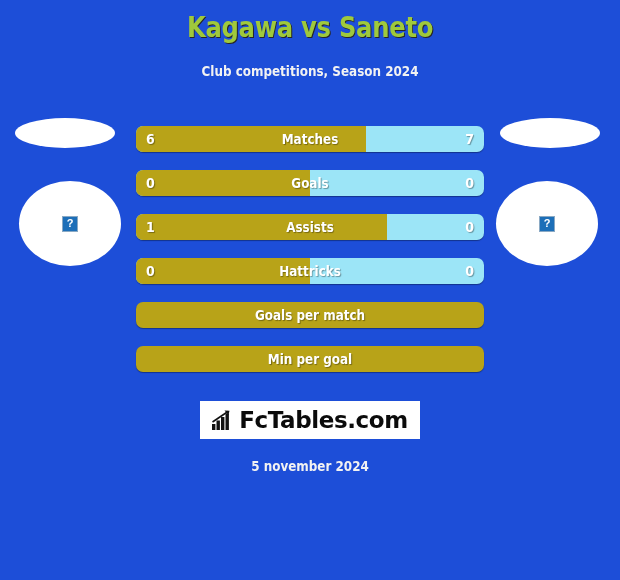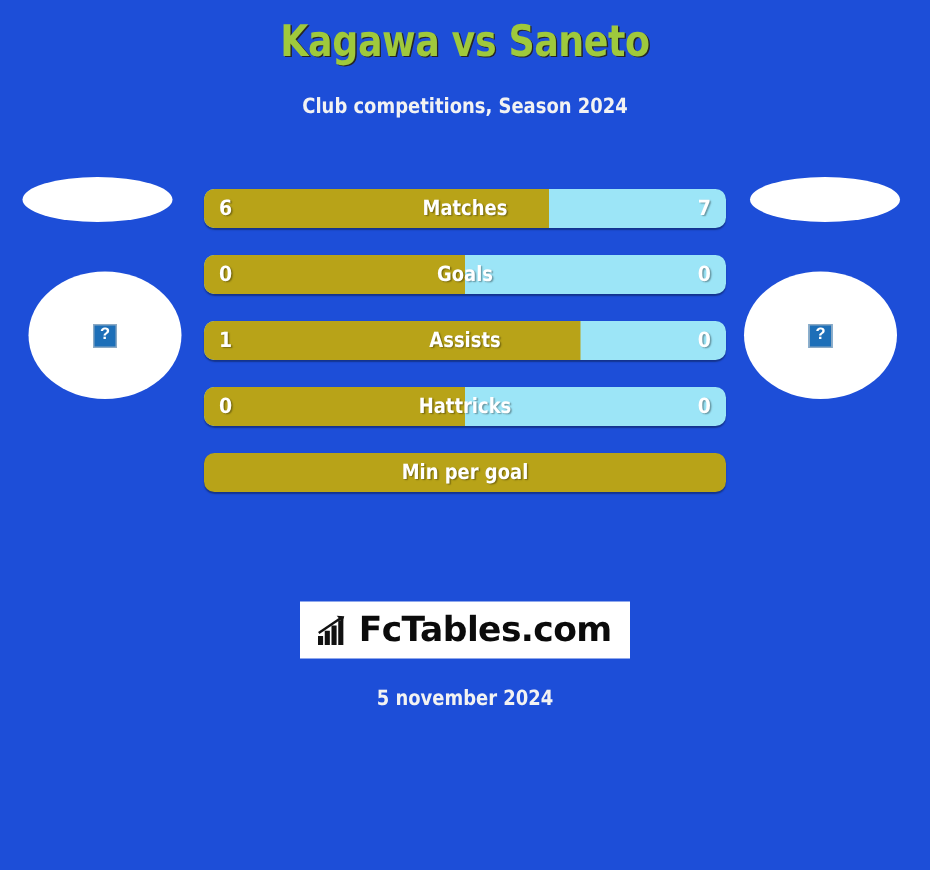--- a/index.html
+++ b/index.html
@@ -247,20 +247,23 @@
         <div class="bar-val l">1</div>
         <div class="bar-val r">0</div>
       </div>
       <div class="bar-row">
         <div class="bar-fill" style="width: 50%;"></div>
         <div class="bar-label">Hattricks</div>
         <div class="bar-val l">0</div>
         <div class="bar-val r">0</div>
       </div>
       <div class="bar-row single">
+        <div class="bar-label">Goals per match</div>
+      </div>
+      <div class="bar-row single">
         <div class="bar-label">Min per goal</div>
       </div>
     </div>
 
   <div class="logo-box">
     <svg class="logo-icon" viewBox="0 0 22 20">
       <rect x="0" y="14" width="3.4" height="6" fill="#111"></rect>
       <rect x="4.5" y="10.5" width="3.4" height="9.5" fill="#111"></rect>
       <rect x="9" y="7" width="3.4" height="13" fill="#111"></rect>
       <rect x="13.5" y="3.5" width="3.4" height="16.5" fill="#111"></rect>

